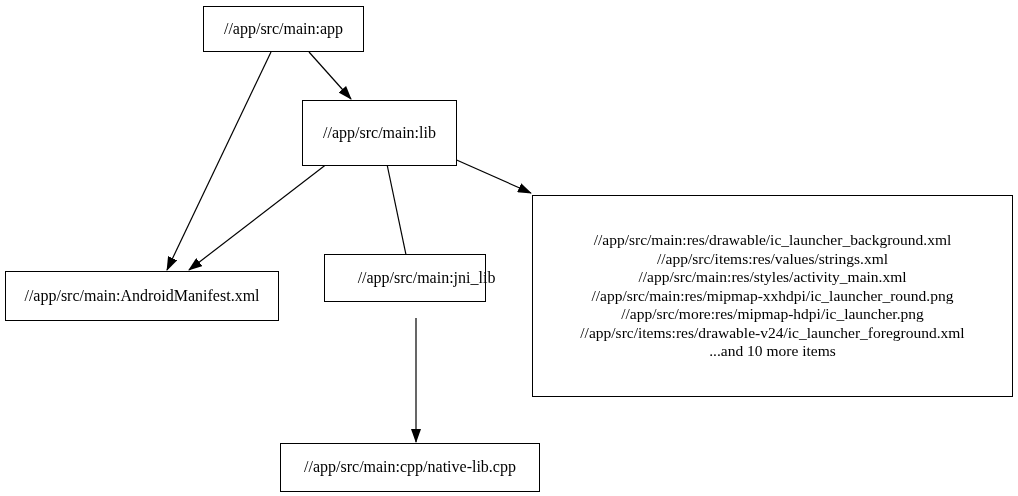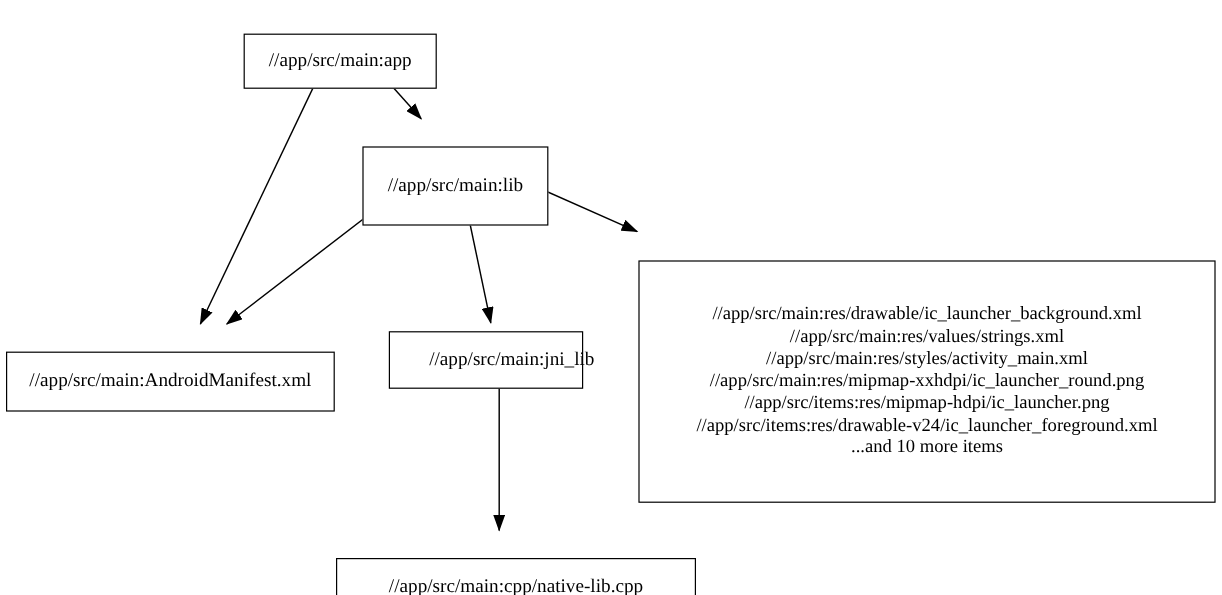--- a/index.html
+++ b/index.html
@@ -33,34 +33,33 @@
     box-sizing: border-box;
     border: 1px solid #000000;
     background: #ffffff;
     display: flex;
     align-items: center;
     justify-content: center;
     text-align: center;
     font-size: 16px;
     line-height: 1.15;
     white-space: nowrap;
-    margin-top: 22px;
   }
   .node.multi {
     flex-direction: column;
     justify-content: center;
     font-size: 15.5px;
     line-height: 18.6px;
   }
   #node-app      { left: 203px; top: 6px;   width: 161px; height: 46px; }
   #node-lib      { left: 302px; top: 100px; width: 155px; height: 66px; }
   #node-manifest { left: 5px;   top: 271px; width: 274px; height: 50px; justify-content: center; }
   #node-jni      { left: 324px; top: 254px; width: 162px; height: 48px; padding-left: 43px; }
   #node-res      { left: 532px; top: 195px; width: 481px; height: 202px; }
-  #node-native   { left: 280px; top: 443px; width: 300px; height: 49px; justify-content: center; }
+  #node-native   { left: 280px; top: 443px; width: 260px; height: 49px; justify-content: center; }
 </style>
 </head>
 <body>
 
 <div id="canvas">
 
   <svg id="edges-layer" viewBox="0 0 1018 496" xmlns="http://www.w3.org/2000/svg">
     <defs>
       <marker id="arrow" viewBox="0 0 14 10" refX="13" refY="5" markerWidth="14" markerHeight="10" markerUnits="userSpaceOnUse" orient="auto">
         <path d="M0,0 L14,5 L0,10 z" fill="#000000"></path>
@@ -85,24 +84,24 @@
   <div class="node" id="node-manifest">
     <span>//app/src/main:AndroidManifest.xml</span>
   </div>
 
   <div class="node" id="node-jni">
     <span>//app/src/main:jni_lib</span>
   </div>
 
   <div class="node multi" id="node-res">
     <div>//app/src/main:res/drawable/ic_launcher_background.xml</div>
-    <div>//app/src/main:res/values/strings.xml</div>
+    <div>//app/src/items:res/values/strings.xml</div>
     <div>//app/src/main:res/styles/activity_main.xml</div>
     <div>//app/src/main:res/mipmap-xxhdpi/ic_launcher_round.png</div>
-    <div>//app/src/items:res/mipmap-hdpi/ic_launcher.png</div>
+    <div>//app/src/more:res/mipmap-hdpi/ic_launcher.png</div>
     <div>//app/src/items:res/drawable-v24/ic_launcher_foreground.xml</div>
     <div>...and 10 more items</div>
   </div>
 
   <div class="node" id="node-native">
     <span>//app/src/main:cpp/native-lib.cpp</span>
   </div>
 
 </div>
 

